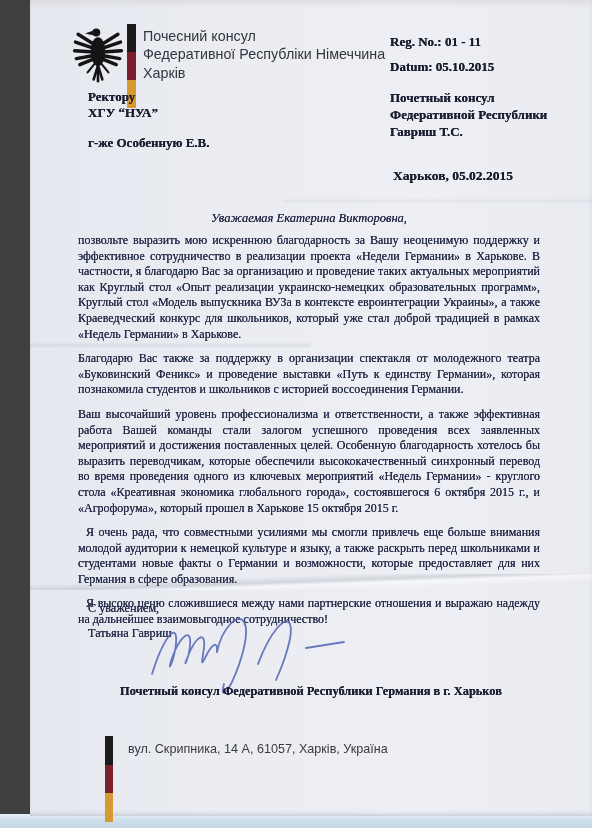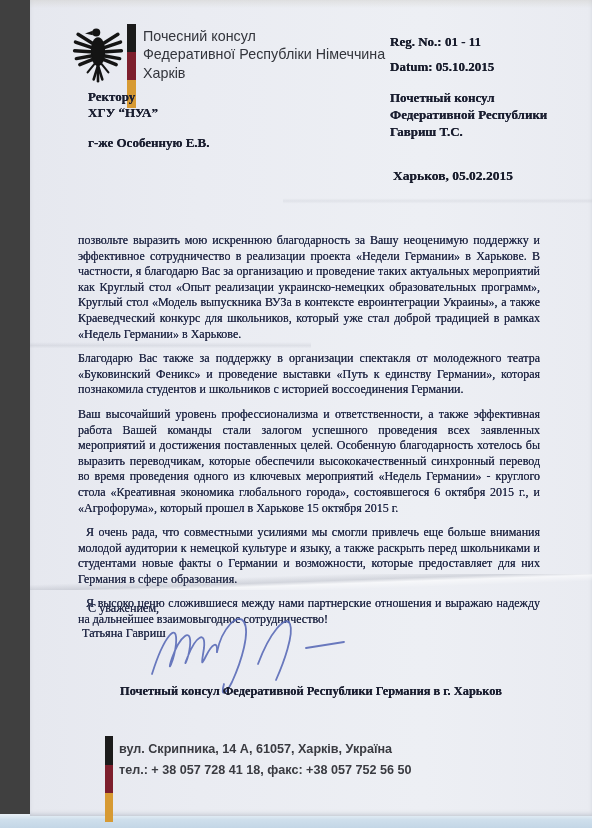--- a/index.html
+++ b/index.html
@@ -88,34 +88,34 @@
   }
   .letter-body p { margin:0 0 9px 0; }
   .letter-body p:nth-of-type(4), .letter-body p:nth-of-type(5) { text-indent:8px; }
 
   
   .closing-respect {
     position:absolute; left:58px; top:601px;
     font-size:12.2px; color:#242b48; text-shadow:0 0 .45px #242b48;
   }
   .signature-name {
-    position:absolute; left:52px; top:626px;
+    position:absolute; left:58px; top:626px;
     font-size:12.2px; color:#242b48; text-shadow:0 0 .45px #242b48;
   }
   .signature-svg { position:absolute; left:108px; top:608px; width:236px; height:92px; }
   .signature-title {
     position:absolute; left:58px; top:684px;
     font-size:12.4px; font-weight:bold; color:#1a1e30; text-shadow:0 0 .4px #1a1e30;margin-left:32px;
   }
 
   
   .footer-address {
-    position:absolute; left:89px; top:739px;
+    position:absolute; left:98px; top:739px;
     font-family:"Liberation Sans","DejaVu Sans",sans-serif;
-    font-size:12.6px; line-height:20.5px; color:#3a3b41;font-weight:bold;
+    font-size:12.6px; line-height:20.5px; color:#3a3b41;
   }
 </style>
 </head>
 <body>
 
 <div class="stage">
   <div class="bottom-band"></div>
 
   <div class="paper">
 
@@ -172,20 +172,21 @@
     </div>
 
     <div class="sender">
       <div>Почетный консул</div>
       <div>Федеративной Республики</div>
       <div>Гавриш Т.С.</div>
     </div>
 
     <div class="city-date">Харьков, 05.02.2015</div>
 
+    <div class="salutation">Уважаемая Екатерина Викторовна,</div>
 
     <div class="letter-body">
       <p>позвольте выразить мою искреннюю благодарность за Вашу неоценимую поддержку и эффективное сотрудничество в реализации проекта «Недели Германии» в Харькове. В частности, я благодарю Вас за организацию и проведение таких актуальных мероприятий как Круглый стол «Опыт реализации украинско-немецких образовательных программ», Круглый стол «Модель выпускника ВУЗа в контексте евроинтеграции Украины», а также Краеведческий конкурс для школьников, который уже стал доброй традицией в рамках «Недель Германии» в Харькове.</p>
       <p>Благодарю Вас также за поддержку в организации спектакля от молодежного театра «Буковинский Феникс» и проведение выставки «Путь к единству Германии», которая познакомила студентов и школьников с историей воссоединения Германии.</p>
       <p>Ваш высочайший уровень профессионализма и ответственности, а также эффективная работа Вашей команды стали залогом успешного проведения всех заявленных мероприятий и достижения поставленных целей. Особенную благодарность хотелось бы выразить переводчикам, которые обеспечили высококачественный синхронный перевод во время проведения одного из ключевых мероприятий «Недель Германии» - круглого стола «Креативная экономика глобального города», состоявшегося 6 октября 2015 г., и «Агрофорума», который прошел в Харькове 15 октября 2015 г.</p>
       <p>Я очень рада, что совместными усилиями мы смогли привлечь еще больше внимания молодой аудитории к немецкой культуре и языку, а также раскрыть перед школьниками и студентами новые факты о Германии и возможности, которые предоставляет для них Германия в сфере образования.</p>
       <p>Я высоко ценю сложившиеся между нами партнерские отношения и выражаю надежду на дальнейшее взаимовыгодное сотрудничество!</p>
     </div>
 
     <div class="closing-respect">С уважением,</div>
@@ -203,20 +204,19 @@
     <div class="signature-title">Почетный консул Федеративной Республики Германия в г. Харьков</div>
 
     <div class="flag-stripe footer-stripe">
       <span class="flag-black"></span>
       <span class="flag-red"></span>
       <span class="flag-gold"></span>
     </div>
 
     <div class="footer-address">
       <div>вул. Скрипника, 14 А, 61057, Харків, Україна</div>
-      <div>тел.: + 38 057 728 41 18, факс: +38 057 752 56 50</div>
     </div>
 
     <div class="crease crease-faint"></div>
     <div class="crease crease-mid"></div>
     <div class="crease crease-strong"></div>
   </div>
 </div>
 
 </body></html>

